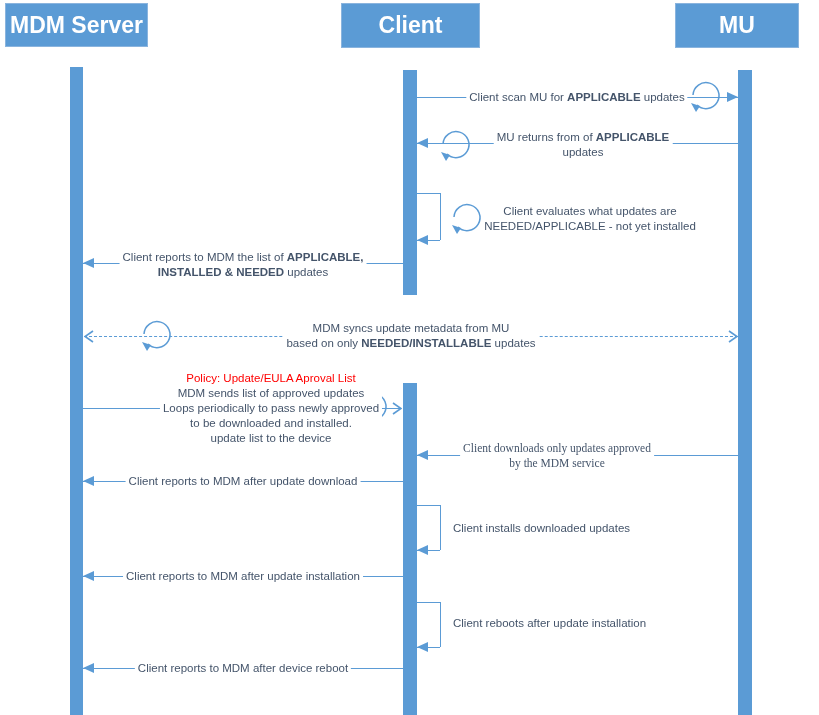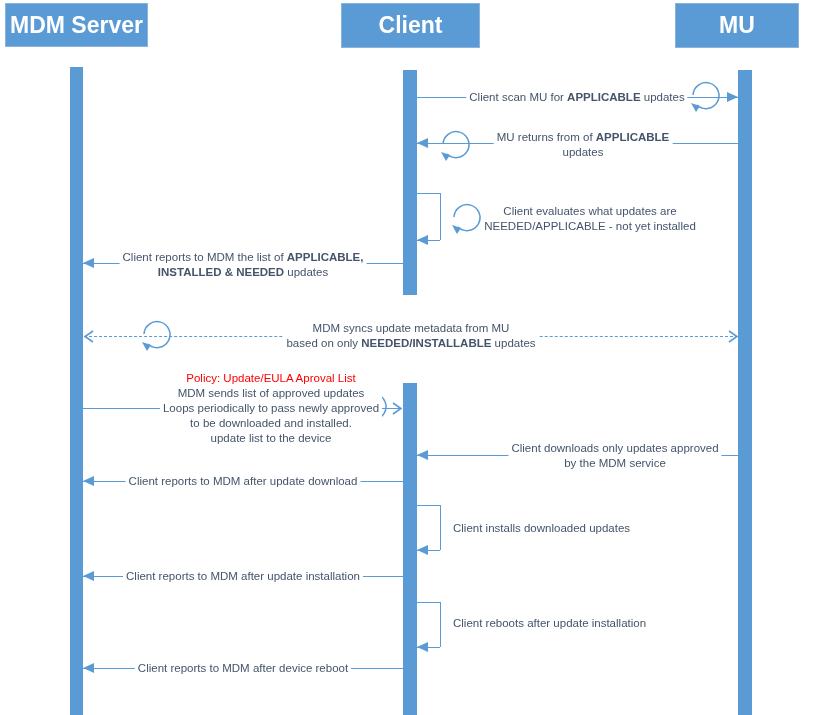--- a/index.html
+++ b/index.html
@@ -135,21 +135,21 @@
         <div><span>MDM sends list of approved updates</span></div>
         <div><span>Loops periodically to pass newly approved</span></div>
         <div><span>to be downloaded and installed.</span></div>
         <div><span>update list to the device</span></div>
       </div>
   </div>
 
   <div>
     <div class="mline" style="left:417px;top:455px;width:321px;"></div>
     <div class="arr-l" style="left:417px;top:450px;"></div>
-    <div class="label center" style="left:615px;top:441px;">
+    <div class="label center" style="left:557px;top:441px;font-family:Liberation Serif, serif;">
         <div><span>Client downloads only updates approved</span></div>
         <div><span>by the MDM service</span></div>
       </div>
   </div>
 
   <div>
     <div class="mline" style="left:83px;top:481px;width:320px;"></div>
     <div class="arr-l" style="left:83px;top:476px;"></div>
     <div class="label center" style="left:243px;top:474px;">
         <div><span>Client reports to MDM after update download</span></div>

